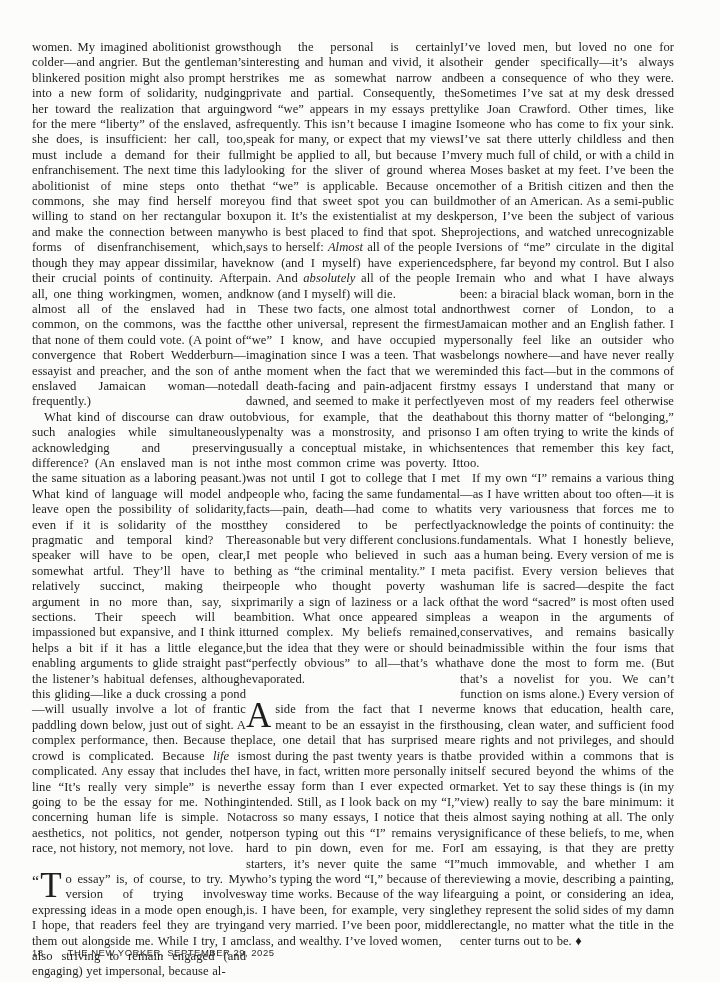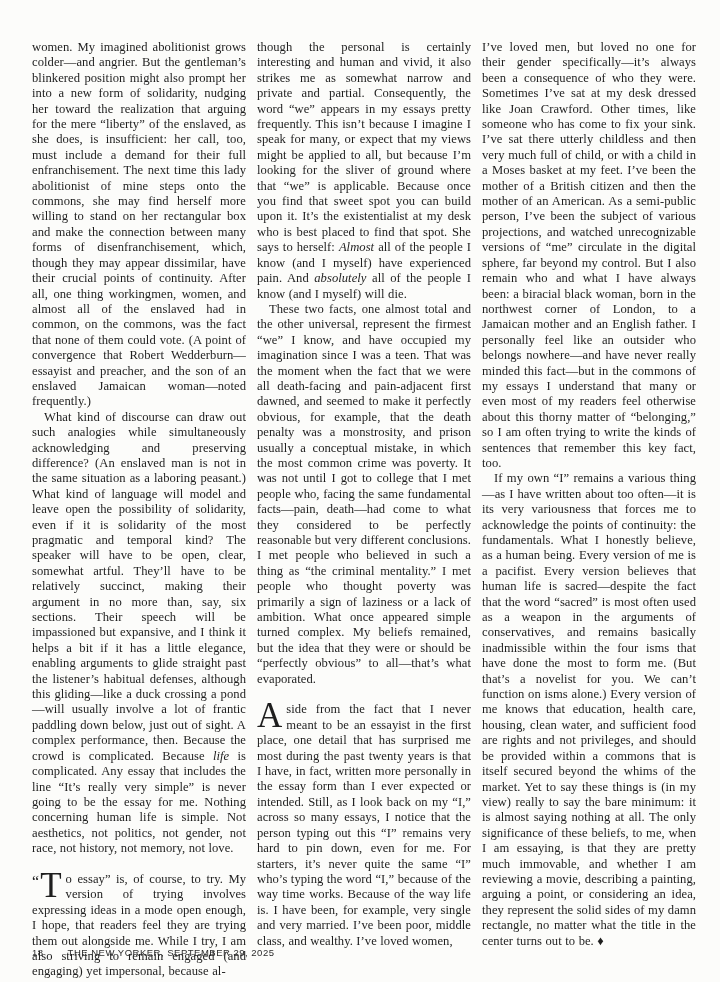--- a/index.html
+++ b/index.html
@@ -14,21 +14,20 @@
     background: #fcfcfa;
     overflow: hidden;
     font-family: "Liberation Serif", serif;
     color: #1e1e1e;
   }
   .columns {
     position: absolute;
     left: 32px;
     top: 40px;
     display: flex;
-    gap: 11px;
   }
   .column {
     width: 214px;
   }
   .column p {
     margin: 0;
     font-size: 12.6px;
     line-height: 15.4px;
     text-align: justify;
     text-justify: inter-word;

